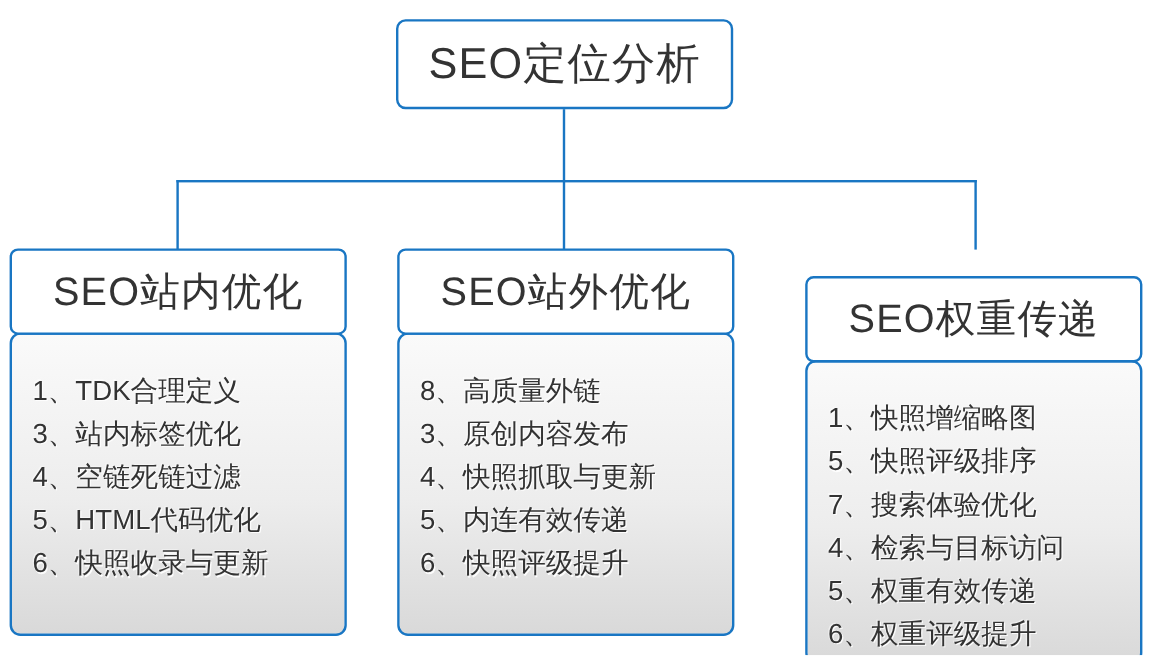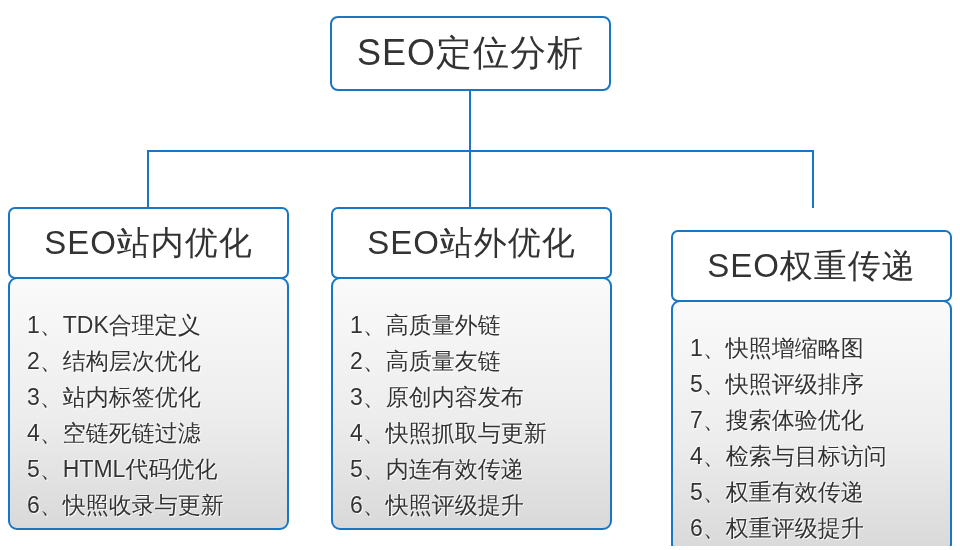--- a/index.html
+++ b/index.html
@@ -78,35 +78,33 @@
   <div class="line h-rail"></div>
   <div class="line v-left"></div>
   <div class="line v-right"></div>
 
   <div class="branch b0">
     <div class="node branch-header">
       <span>SEO站内优化</span>
     </div>
     <div class="branch-panel">
       <div class="list-item">1、TDK合理定义</div>
-      <div class="list-item">2、结构层次优化</div>
       <div class="list-item">3、站内标签优化</div>
       <div class="list-item">4、空链死链过滤</div>
       <div class="list-item">5、HTML代码优化</div>
       <div class="list-item">6、快照收录与更新</div>
     </div>
   </div>
 
   <div class="branch b1">
     <div class="node branch-header">
       <span>SEO站外优化</span>
     </div>
     <div class="branch-panel">
-      <div class="list-item">1、高质量外链</div>
-      <div class="list-item">2、高质量友链</div>
+      <div class="list-item">8、高质量外链</div>
       <div class="list-item">3、原创内容发布</div>
       <div class="list-item">4、快照抓取与更新</div>
       <div class="list-item">5、内连有效传递</div>
       <div class="list-item">6、快照评级提升</div>
     </div>
   </div>
 
   <div class="branch b2">
     <div class="node branch-header">
       <span>SEO权重传递</span>

